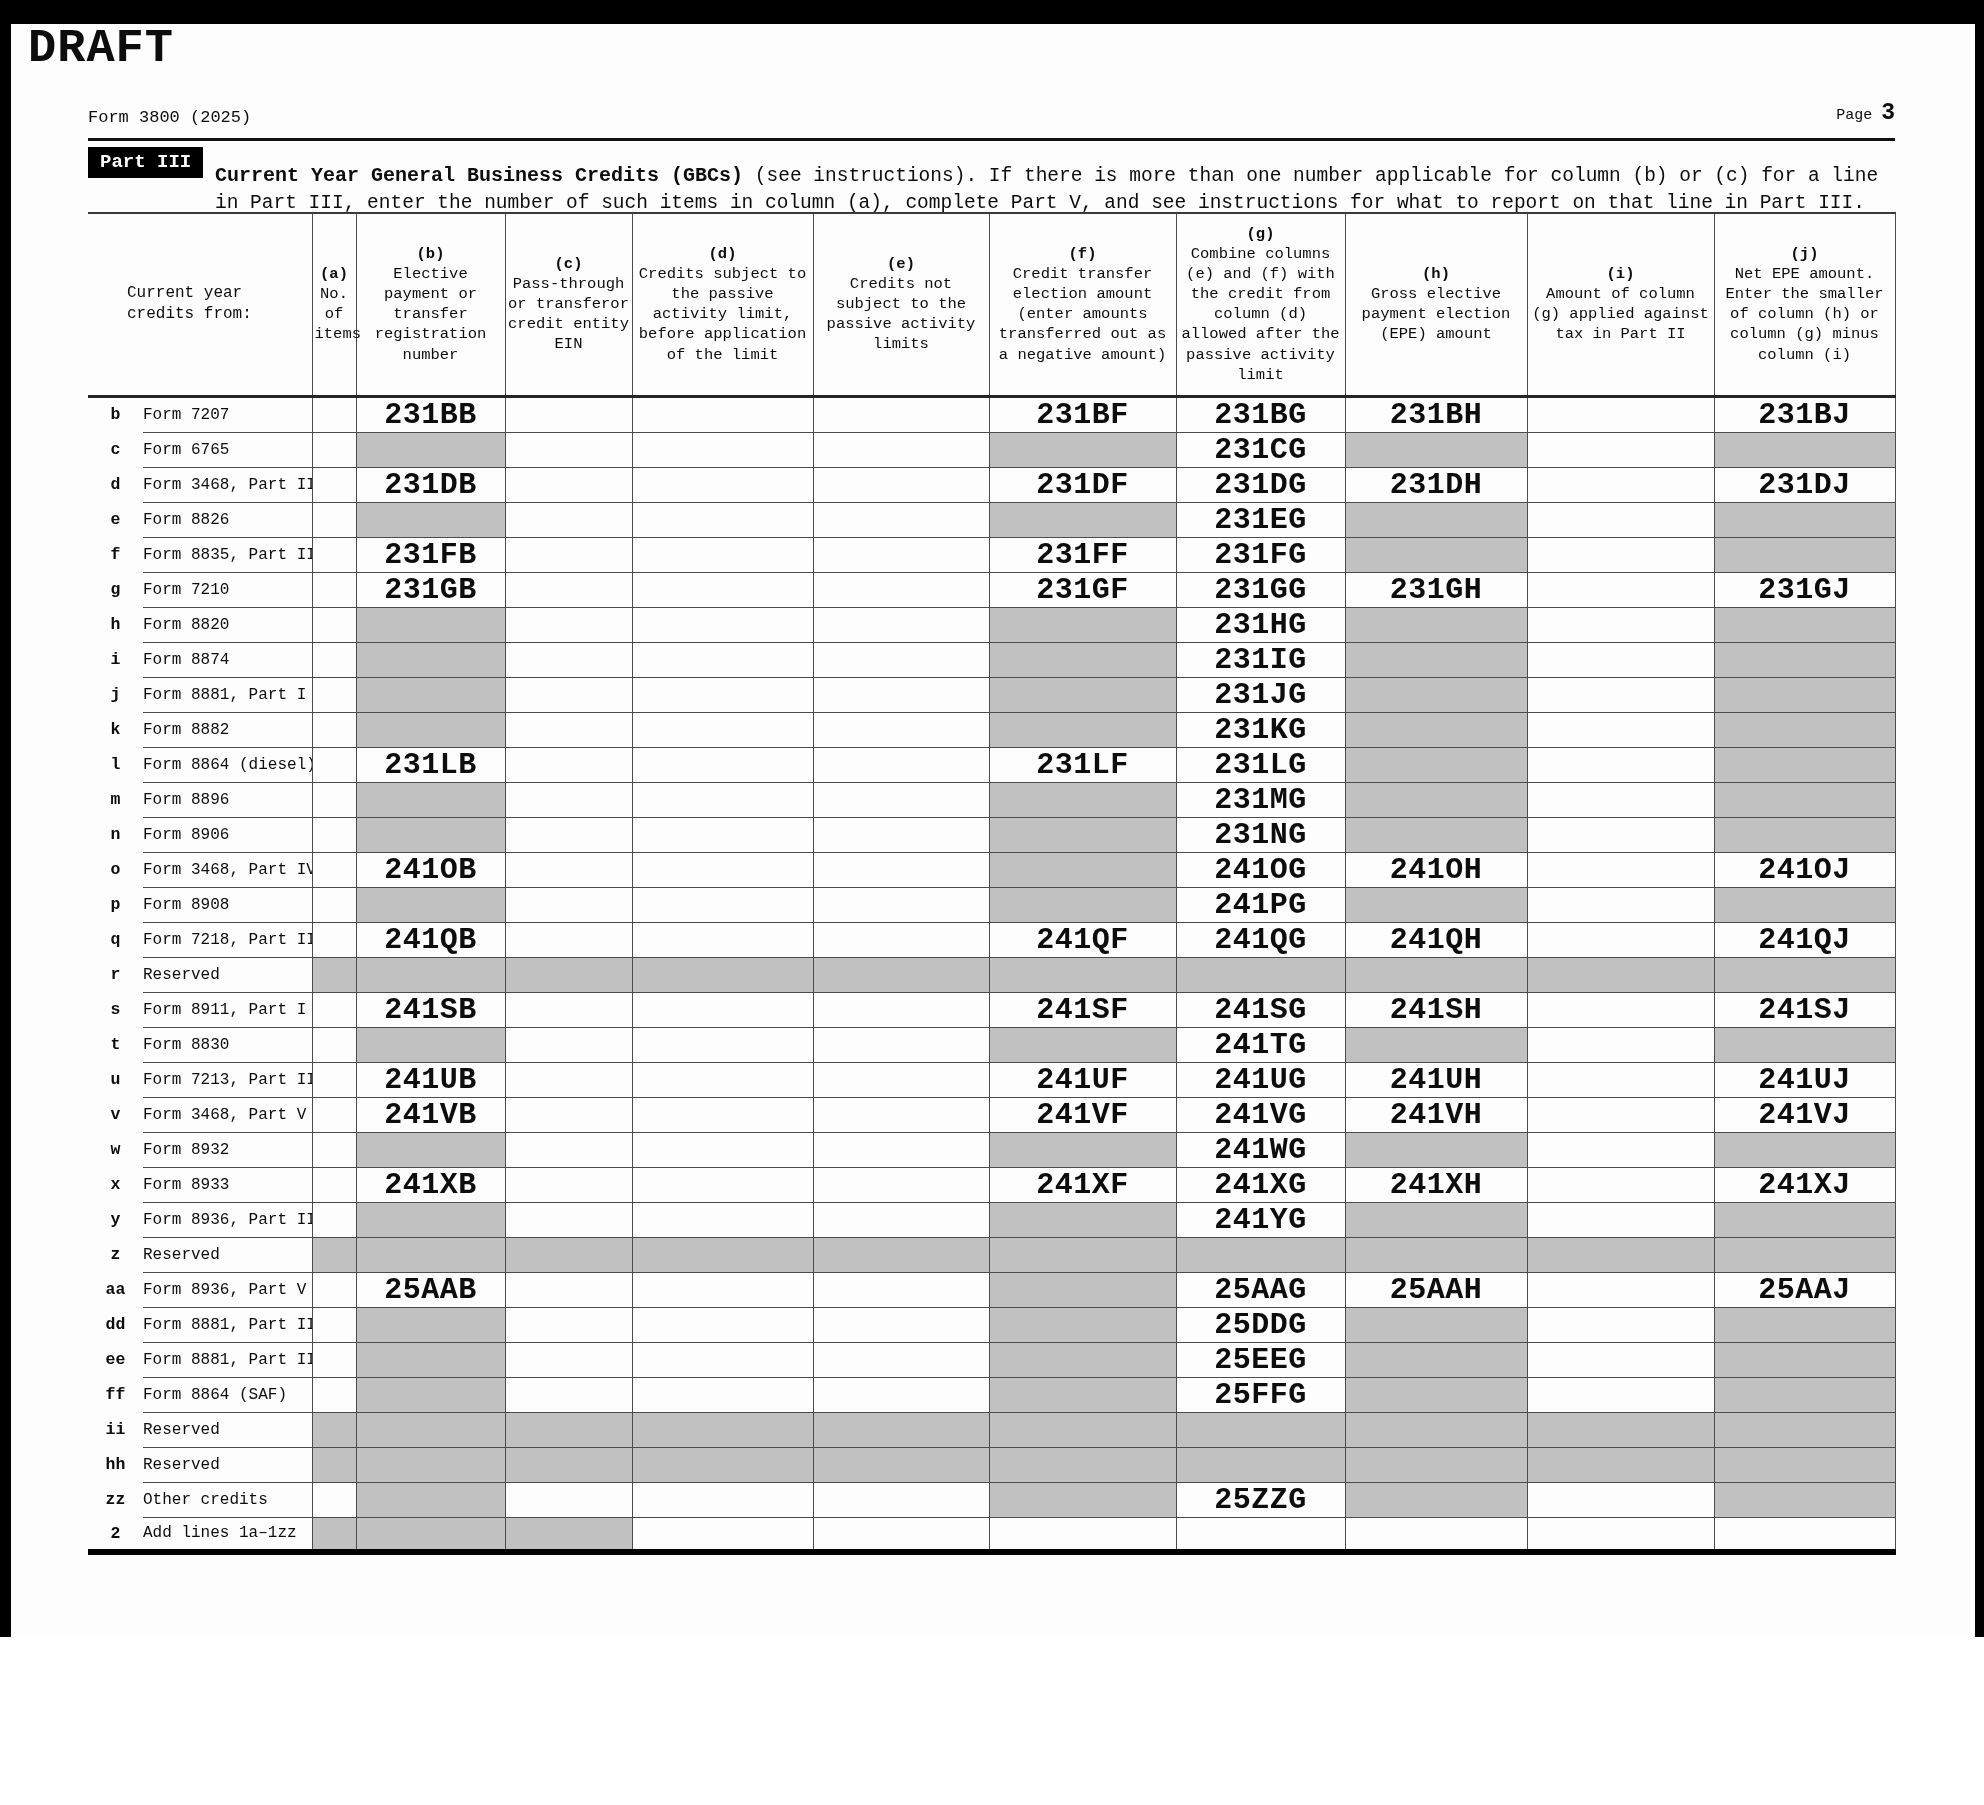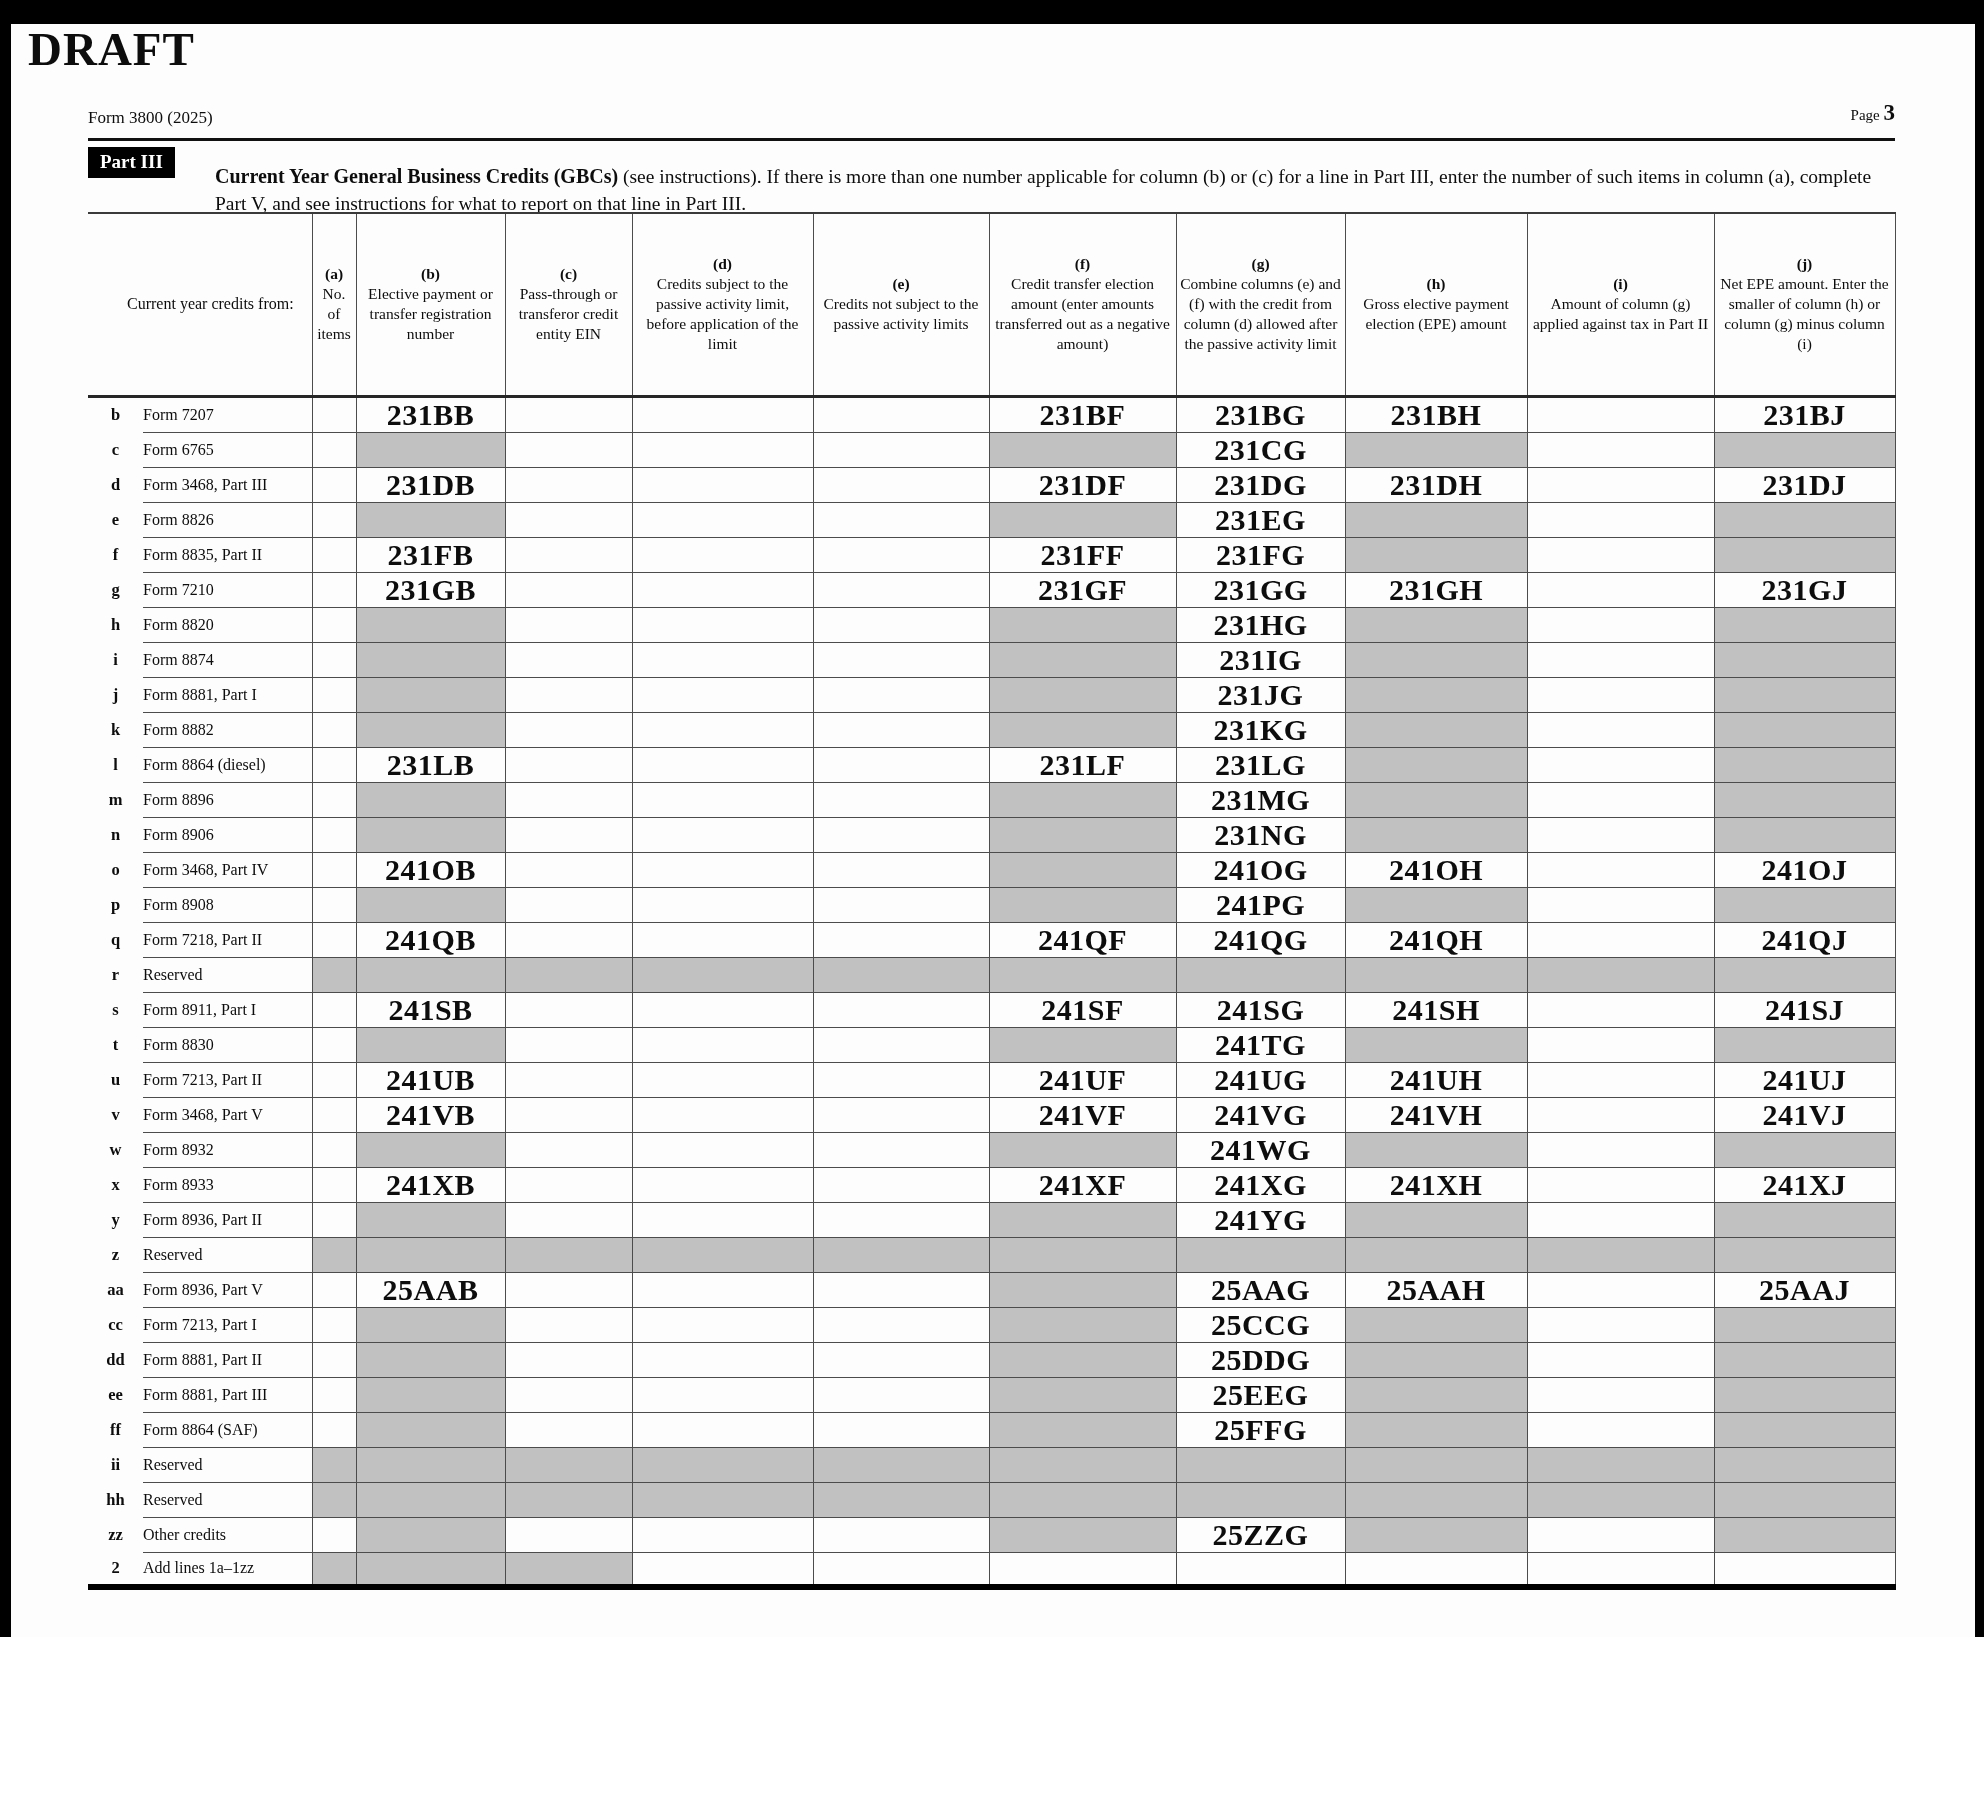--- a/index.html
+++ b/index.html
@@ -1,17 +1,17 @@
 <!DOCTYPE html>
 <html><head>
 <meta charset="utf-8">
 <style>
   html,body{margin:0;padding:0;background:#ffffff;}
   .page{position:relative;width:1984px;height:1637px;background:#fdfdfd;overflow:hidden;
-        font-family:Liberation Serif, serif;color:#0d0d0d;}
+        font-family:Liberation Mono, monospace;color:#0d0d0d;}
   .bar{position:absolute;background:#000;}
   .bar-top{left:0;top:0;width:1984px;height:24px;}
   .bar-left{left:0;top:0;width:11px;height:1805px;}
   .bar-right{left:1975px;top:0;width:9px;height:1805px;}
   .bar-bottom{left:0;top:1794px;width:1984px;height:11px;}
 
   .draft{position:absolute;left:28px;top:22px;font-size:47px;font-weight:bold;letter-spacing:1px;}
   .form-id{position:absolute;left:88px;top:108px;font-size:17px;}
   .page-num{position:absolute;right:89px;top:100px;font-size:15px;}
   .page-num b{font-size:23px;}
@@ -492,34 +492,20 @@
           <td class="cell"></td>
           <td class="cell"></td>
           <td class="cell"></td>
           <td class="cell shaded" style="background: rgb(193, 193, 193);"></td>
           <td class="cell"><span class="code">25AAG</span></td>
           <td class="cell"><span class="code">25AAH</span></td>
           <td class="cell"></td>
           <td class="cell"><span class="code">25AAJ</span></td>
         </tr>
         <tr>
-          <td class="lnum">cc</td>
-          <td class="fname">Form 7213, Part I</td>
-          <td class="cell"></td>
-          <td class="cell shaded" style="background: rgb(193, 193, 193);"></td>
-          <td class="cell"></td>
-          <td class="cell"></td>
-          <td class="cell"></td>
-          <td class="cell shaded" style="background: rgb(193, 193, 193);"></td>
-          <td class="cell"><span class="code">25CCG</span></td>
-          <td class="cell shaded" style="background: rgb(193, 193, 193);"></td>
-          <td class="cell"></td>
-          <td class="cell shaded" style="background: rgb(193, 193, 193);"></td>
-        </tr>
-        <tr>
           <td class="lnum">dd</td>
           <td class="fname">Form 8881, Part II</td>
           <td class="cell"></td>
           <td class="cell shaded" style="background: rgb(193, 193, 193);"></td>
           <td class="cell"></td>
           <td class="cell"></td>
           <td class="cell"></td>
           <td class="cell shaded" style="background: rgb(193, 193, 193);"></td>
           <td class="cell"><span class="code">25DDG</span></td>
           <td class="cell shaded" style="background: rgb(193, 193, 193);"></td>

